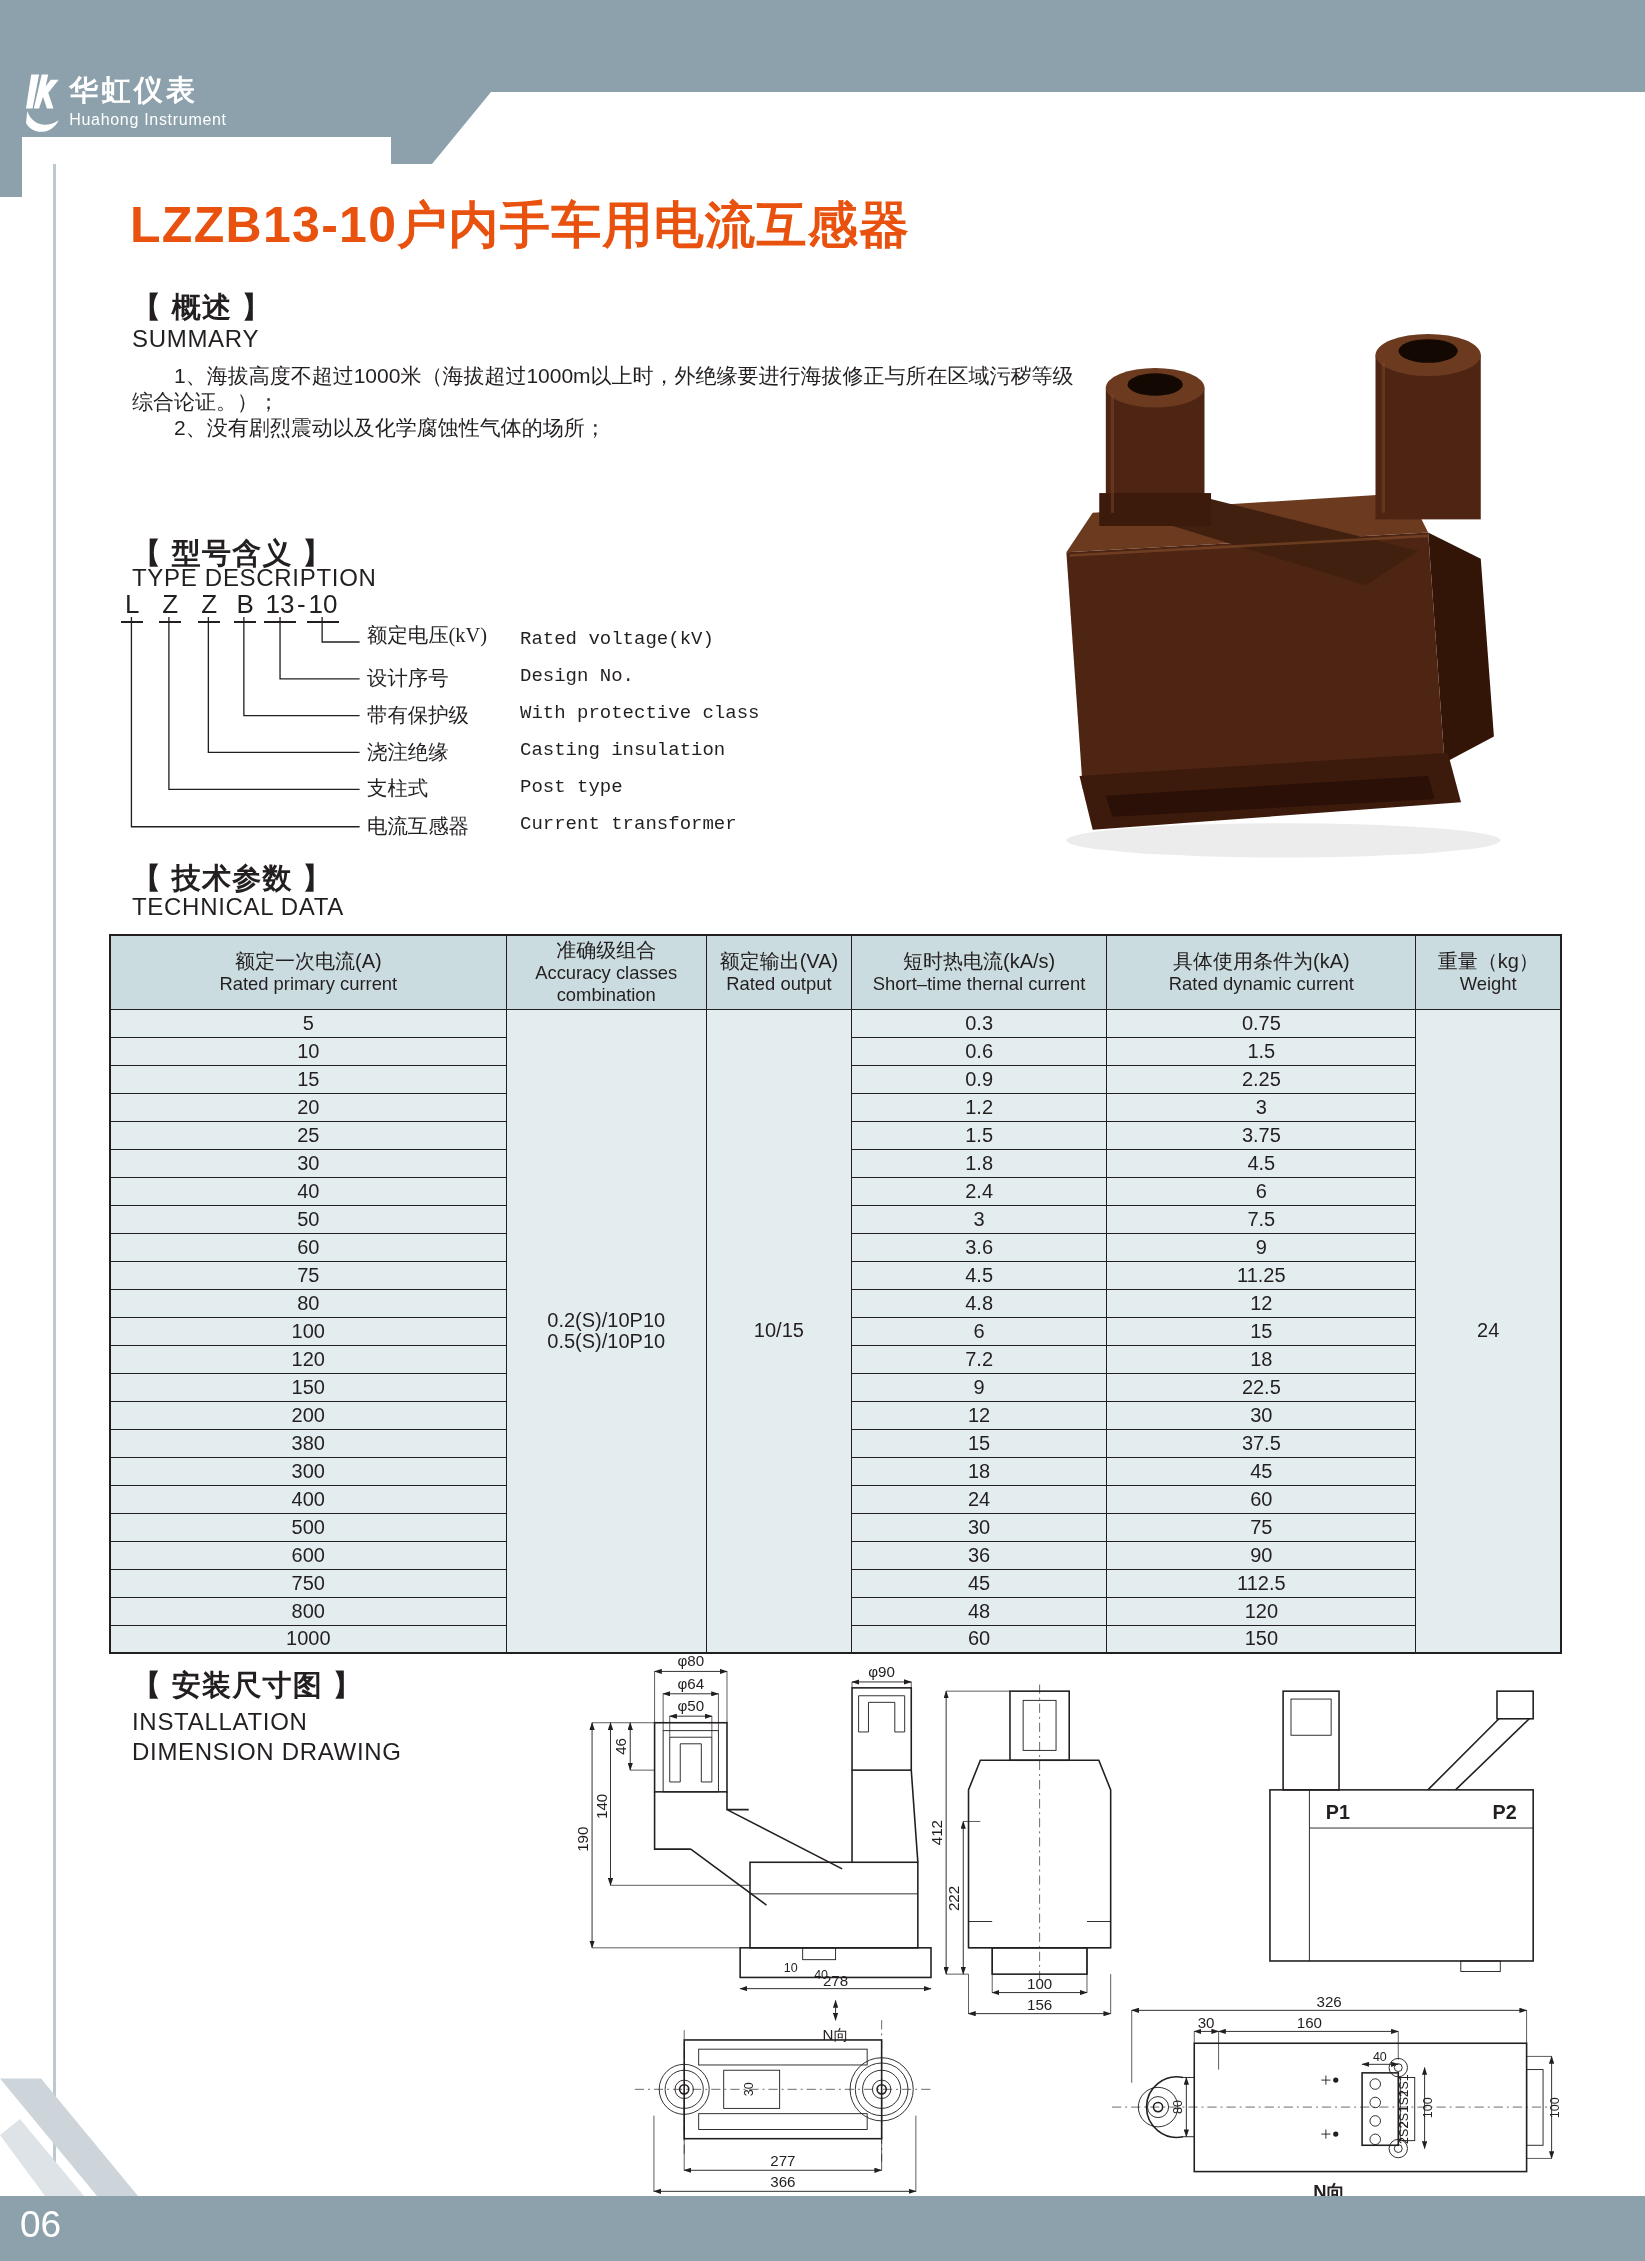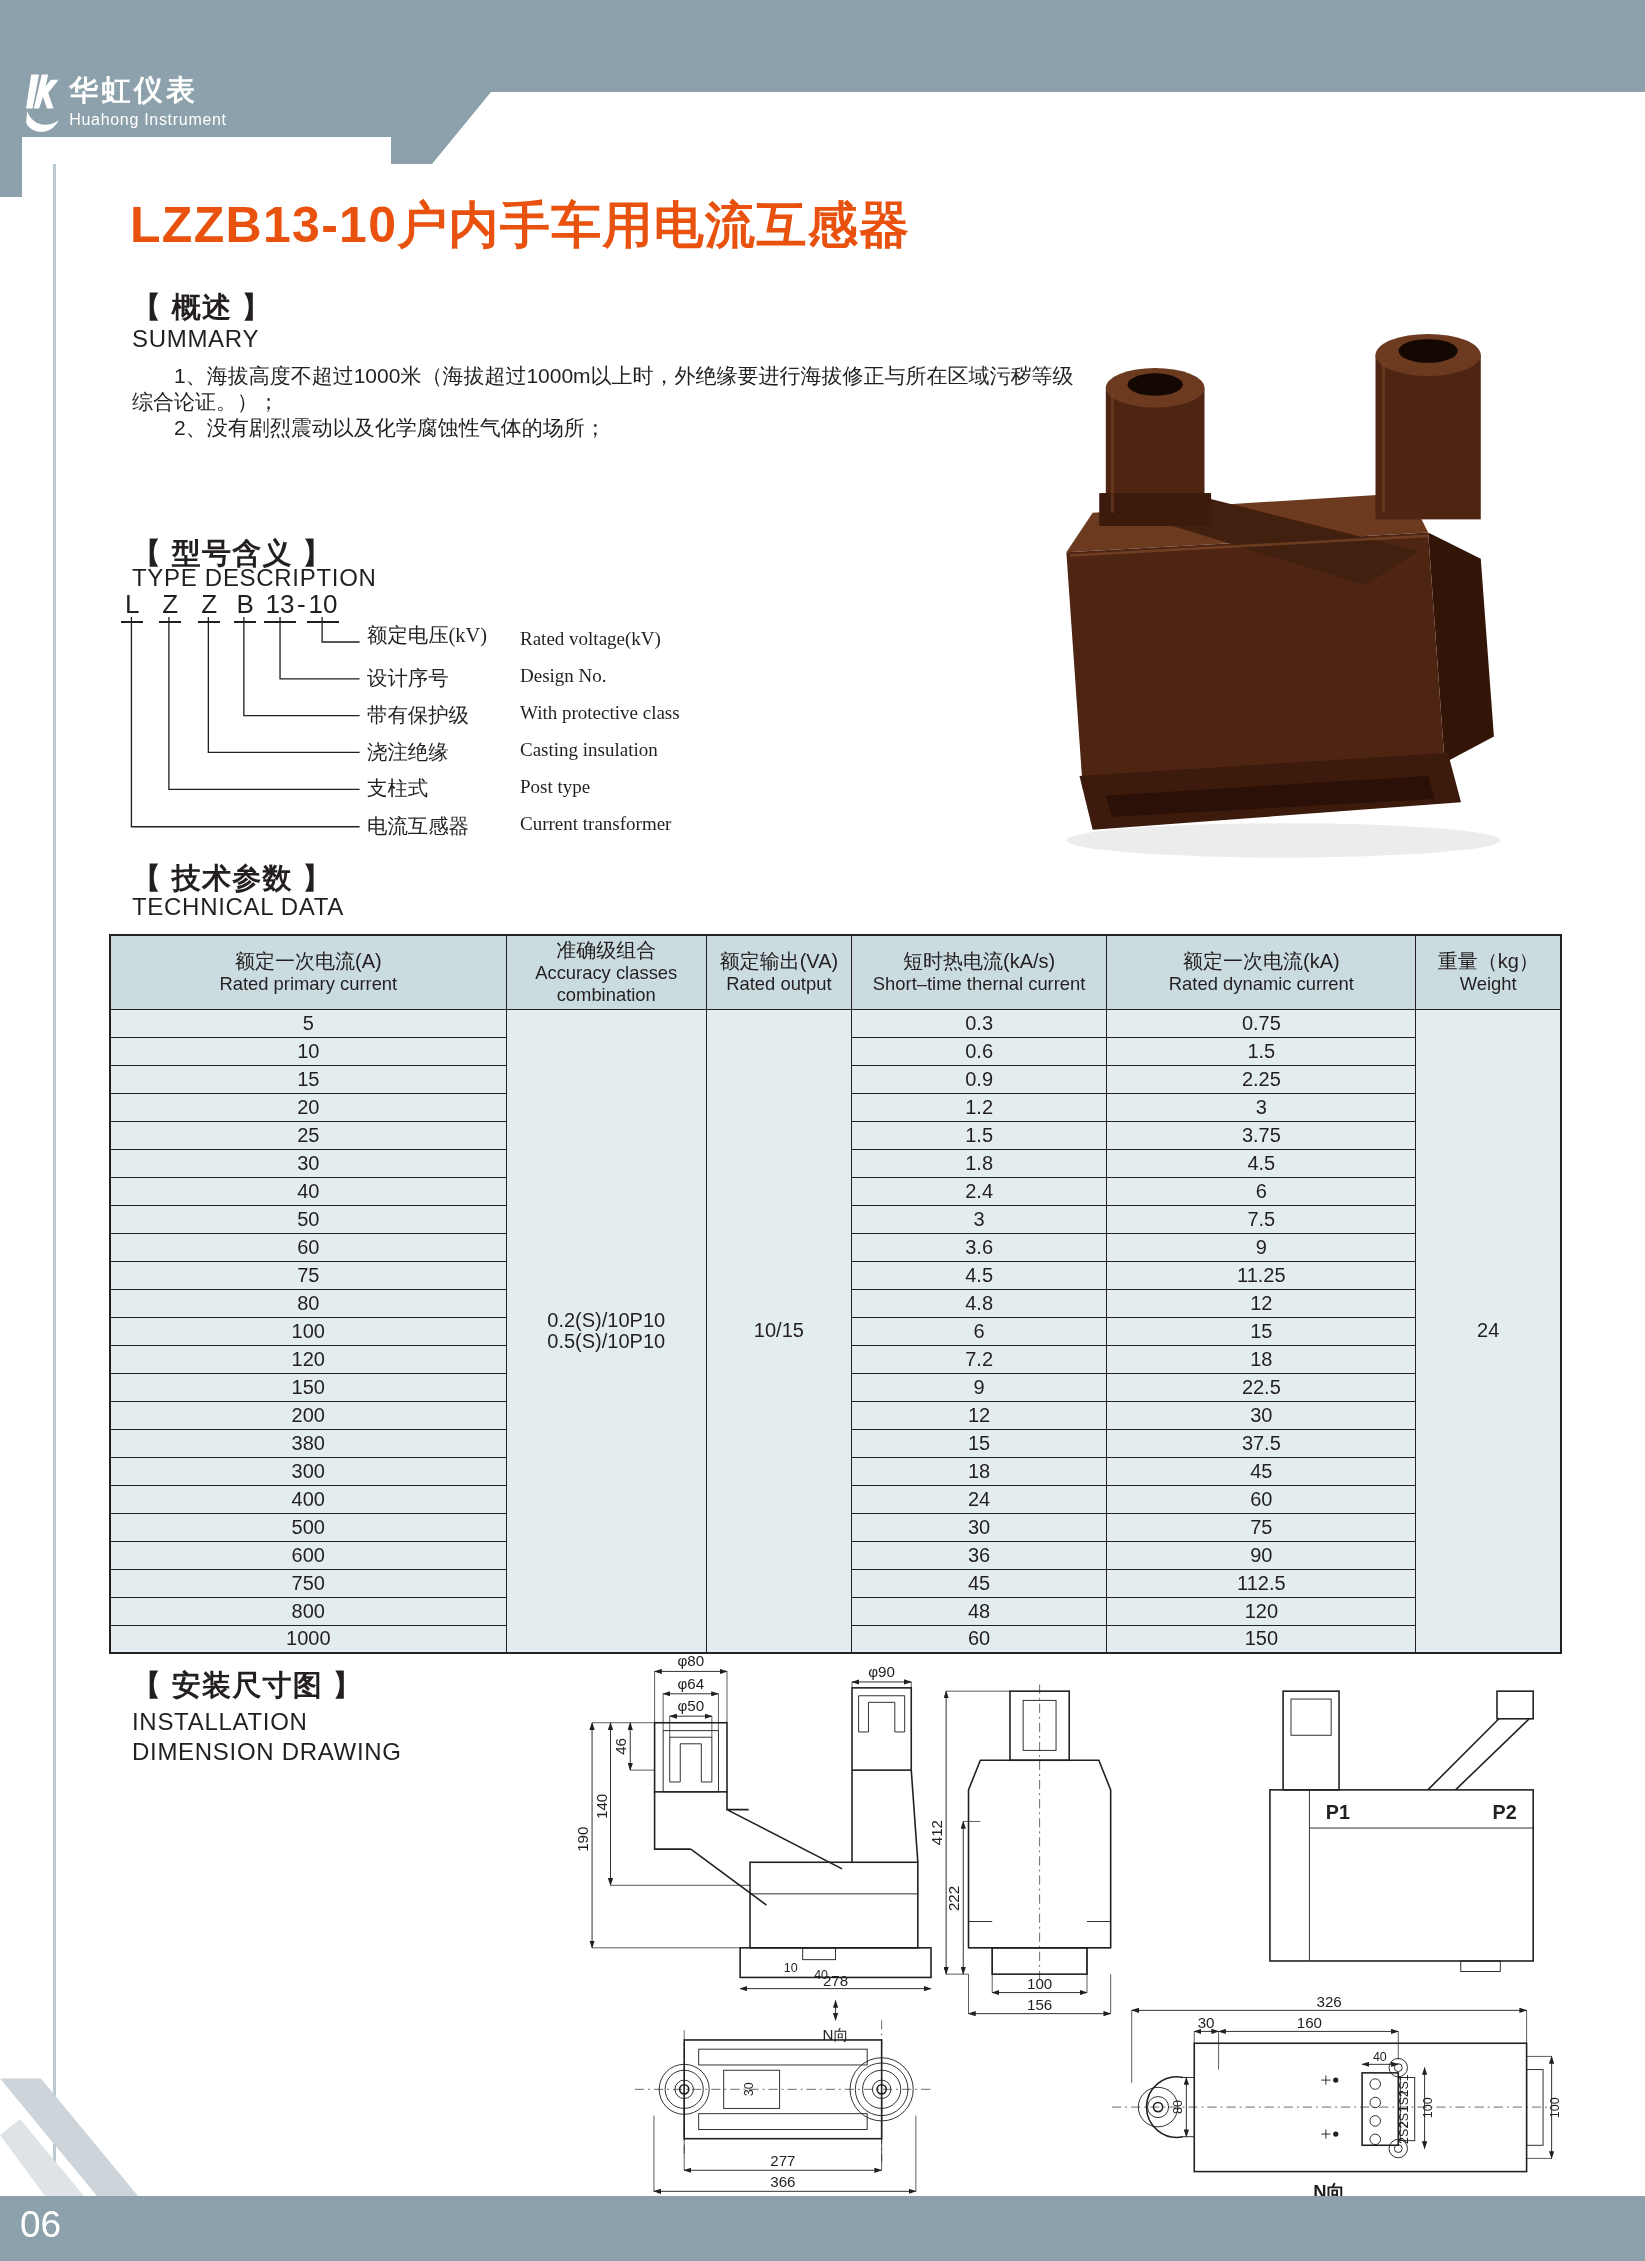--- a/index.html
+++ b/index.html
@@ -31,21 +31,21 @@
   
   .summary-text{position:absolute;left:132px;top:363px;width:961px;font-size:21px;line-height:26px;color:#231f20}
   .summary-text p{text-indent:2em}
 
   
   .code-letter{position:absolute;top:589px;font-size:26px;color:#231f20;text-align:center;
     border-bottom:2px solid #231f20;padding-bottom:1.3px}
   .code-dash{position:absolute;top:589px;font-size:26px;color:#231f20;text-align:center}
   .td-label-cn{position:absolute;left:367px;width:141px;height:29px;font-family:"Liberation Serif",serif;
     font-size:20.4px;color:#231f20;white-space:nowrap}
-  .td-label-en{position:absolute;left:520px;width:217px;height:29px;font-family:Liberation Serif, serif;
+  .td-label-en{position:absolute;left:520px;width:217px;height:29px;font-family:Liberation Mono, monospace;
     font-size:19px;color:#231f20;white-space:nowrap}
 
   
   .ttable{position:absolute;left:109px;top:934px;width:1453px;border-collapse:collapse;table-layout:fixed;
     background:#e3edef;border:2px solid #231f20}
   .ttable th{background:#cbdce0;border:1.3px solid #231f20;height:74px;font-weight:normal;vertical-align:middle;padding:1.3px}
   .ttable th .cn{font-size:20px;line-height:24px}
   .ttable th .en{font-size:18.4px;line-height:22.4px}
   .ttable td{border:1.3px solid #231f20;height:28px;text-align:center;vertical-align:middle;font-size:20px;line-height:21px}
 
@@ -173,21 +173,21 @@
       </th>
       <th>
         <div class="cn">额定输出(VA)</div>
         <div class="en">Rated output</div>
       </th>
       <th>
         <div class="cn">短时热电流(kA/s)</div>
         <div class="en">Short–time thernal current</div>
       </th>
       <th>
-        <div class="cn">额定一次电流(kA)</div>
+        <div class="cn">具体使用条件为(kA)</div>
         <div class="en">Rated dynamic current</div>
       </th>
       <th>
         <div class="cn">重量（kg）</div>
         <div class="en">Weight</div>
       </th>
     </tr>
   </thead>
   <tbody>
       <tr>

